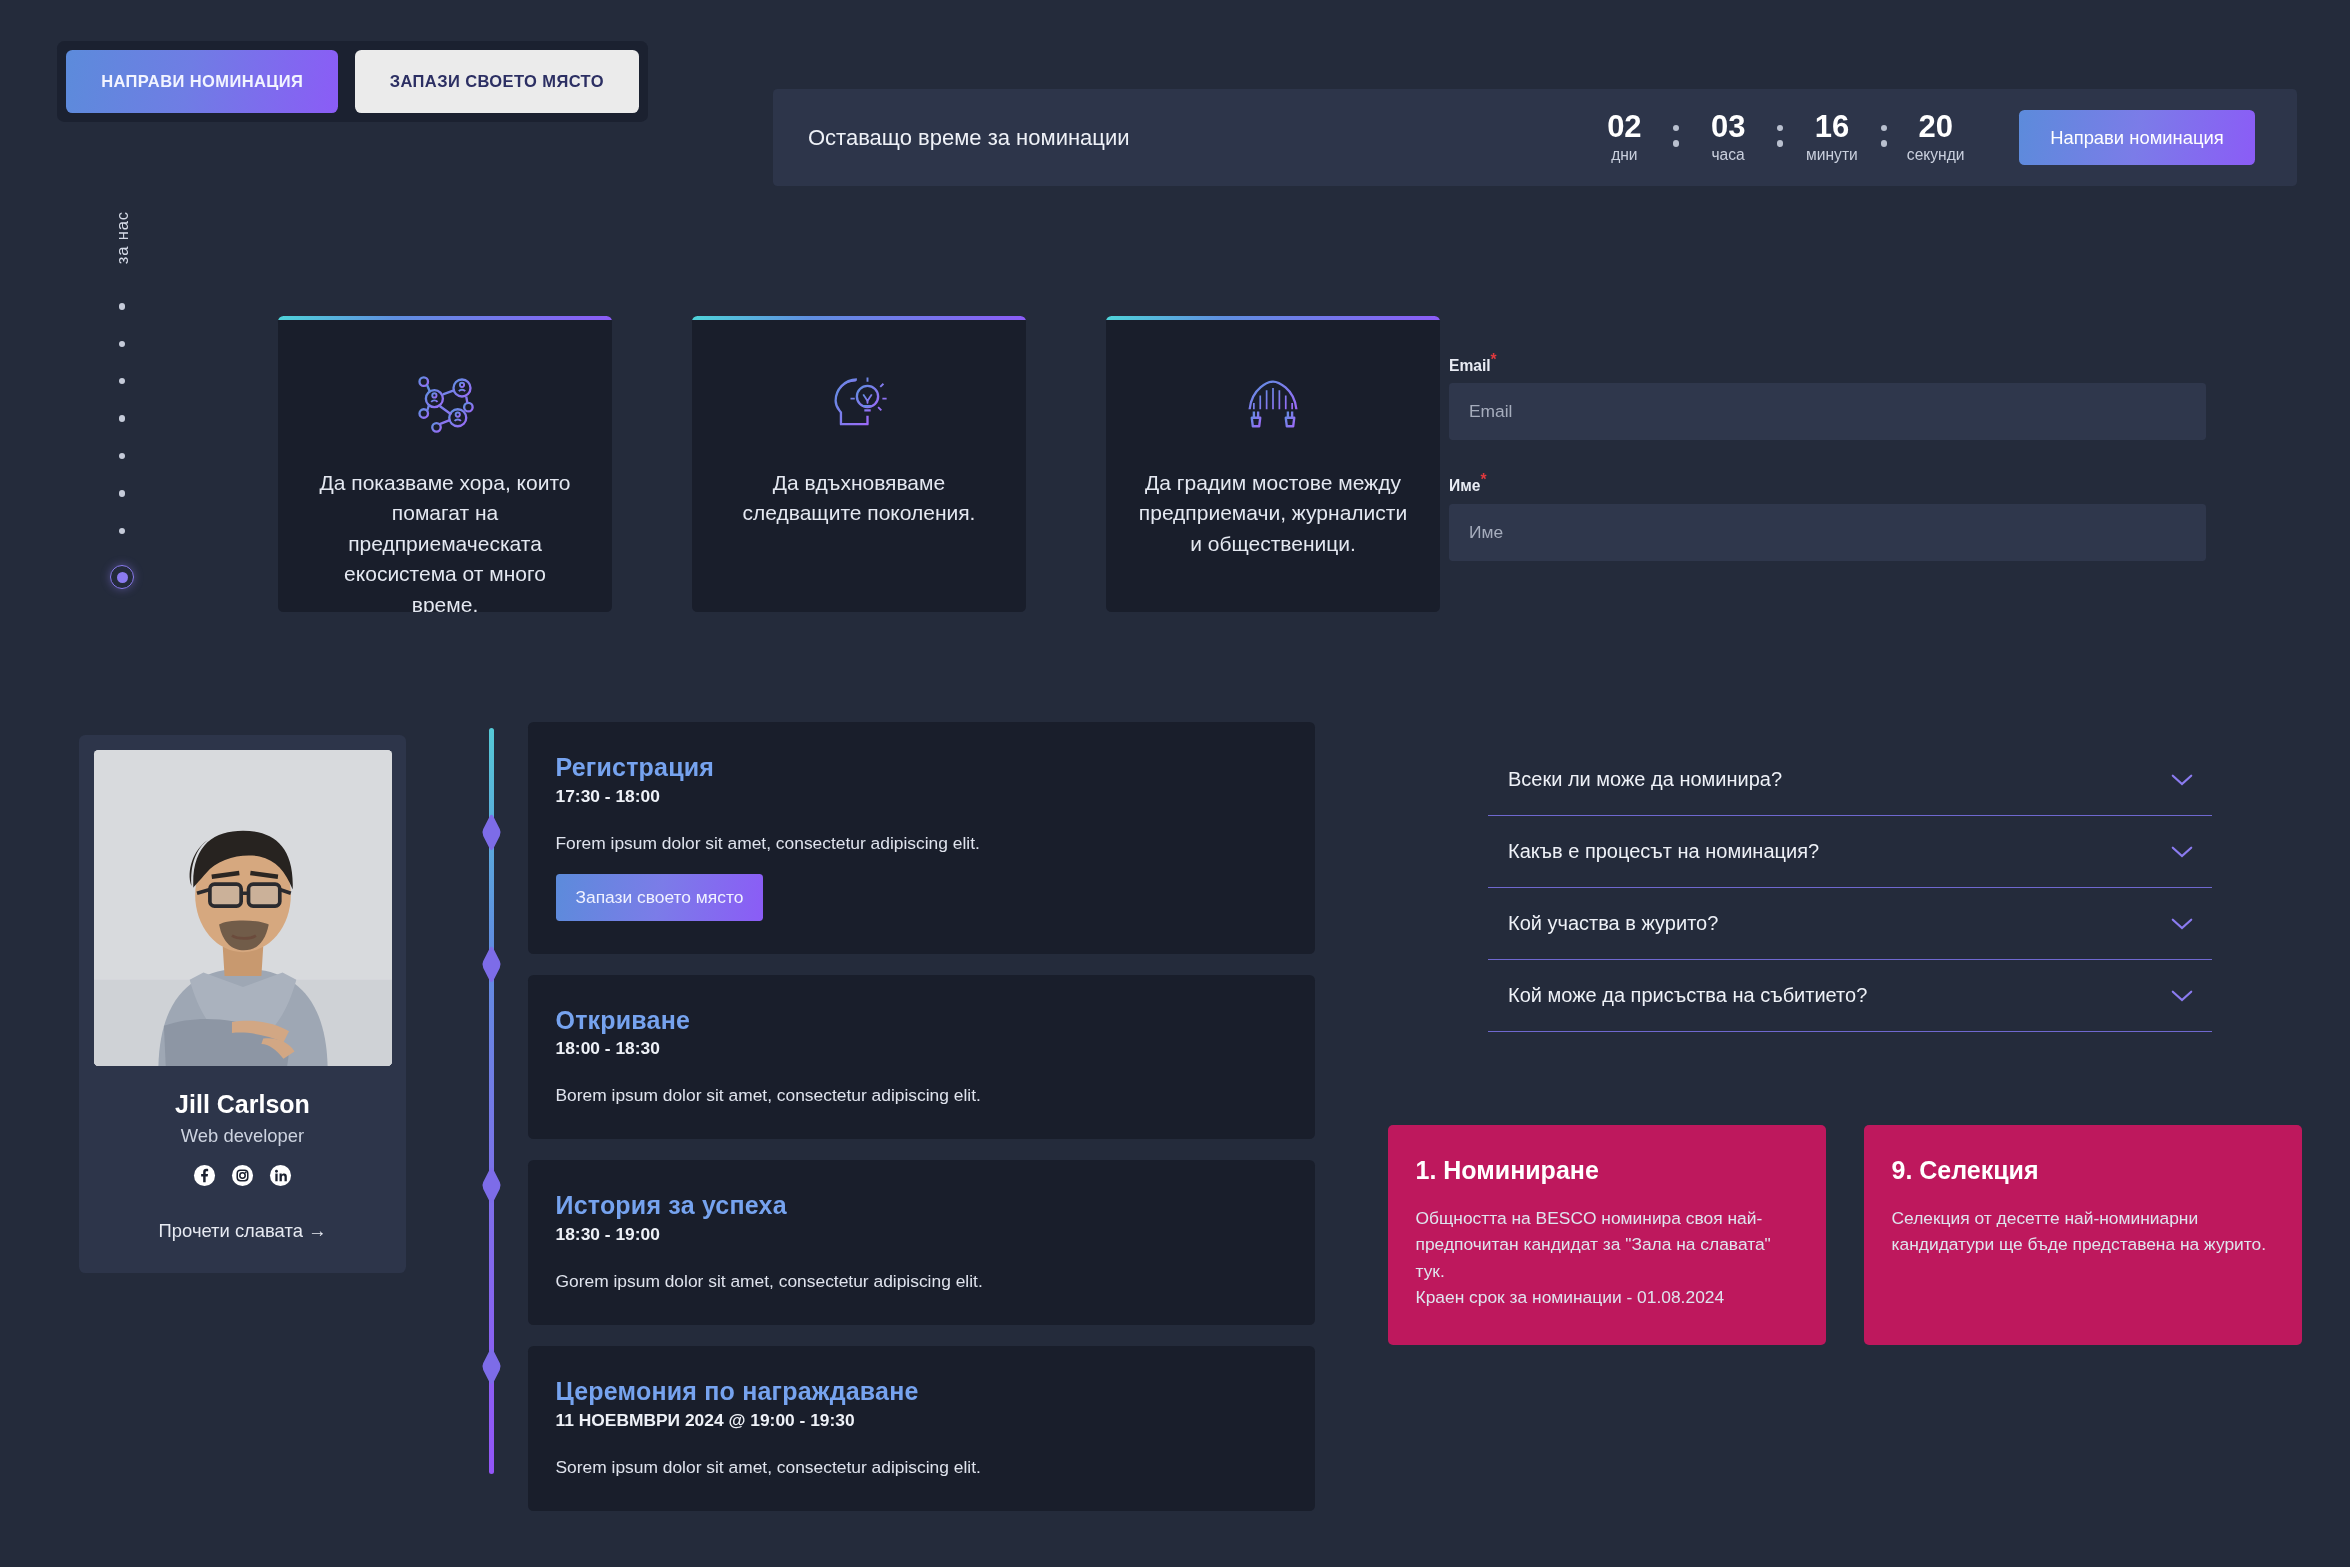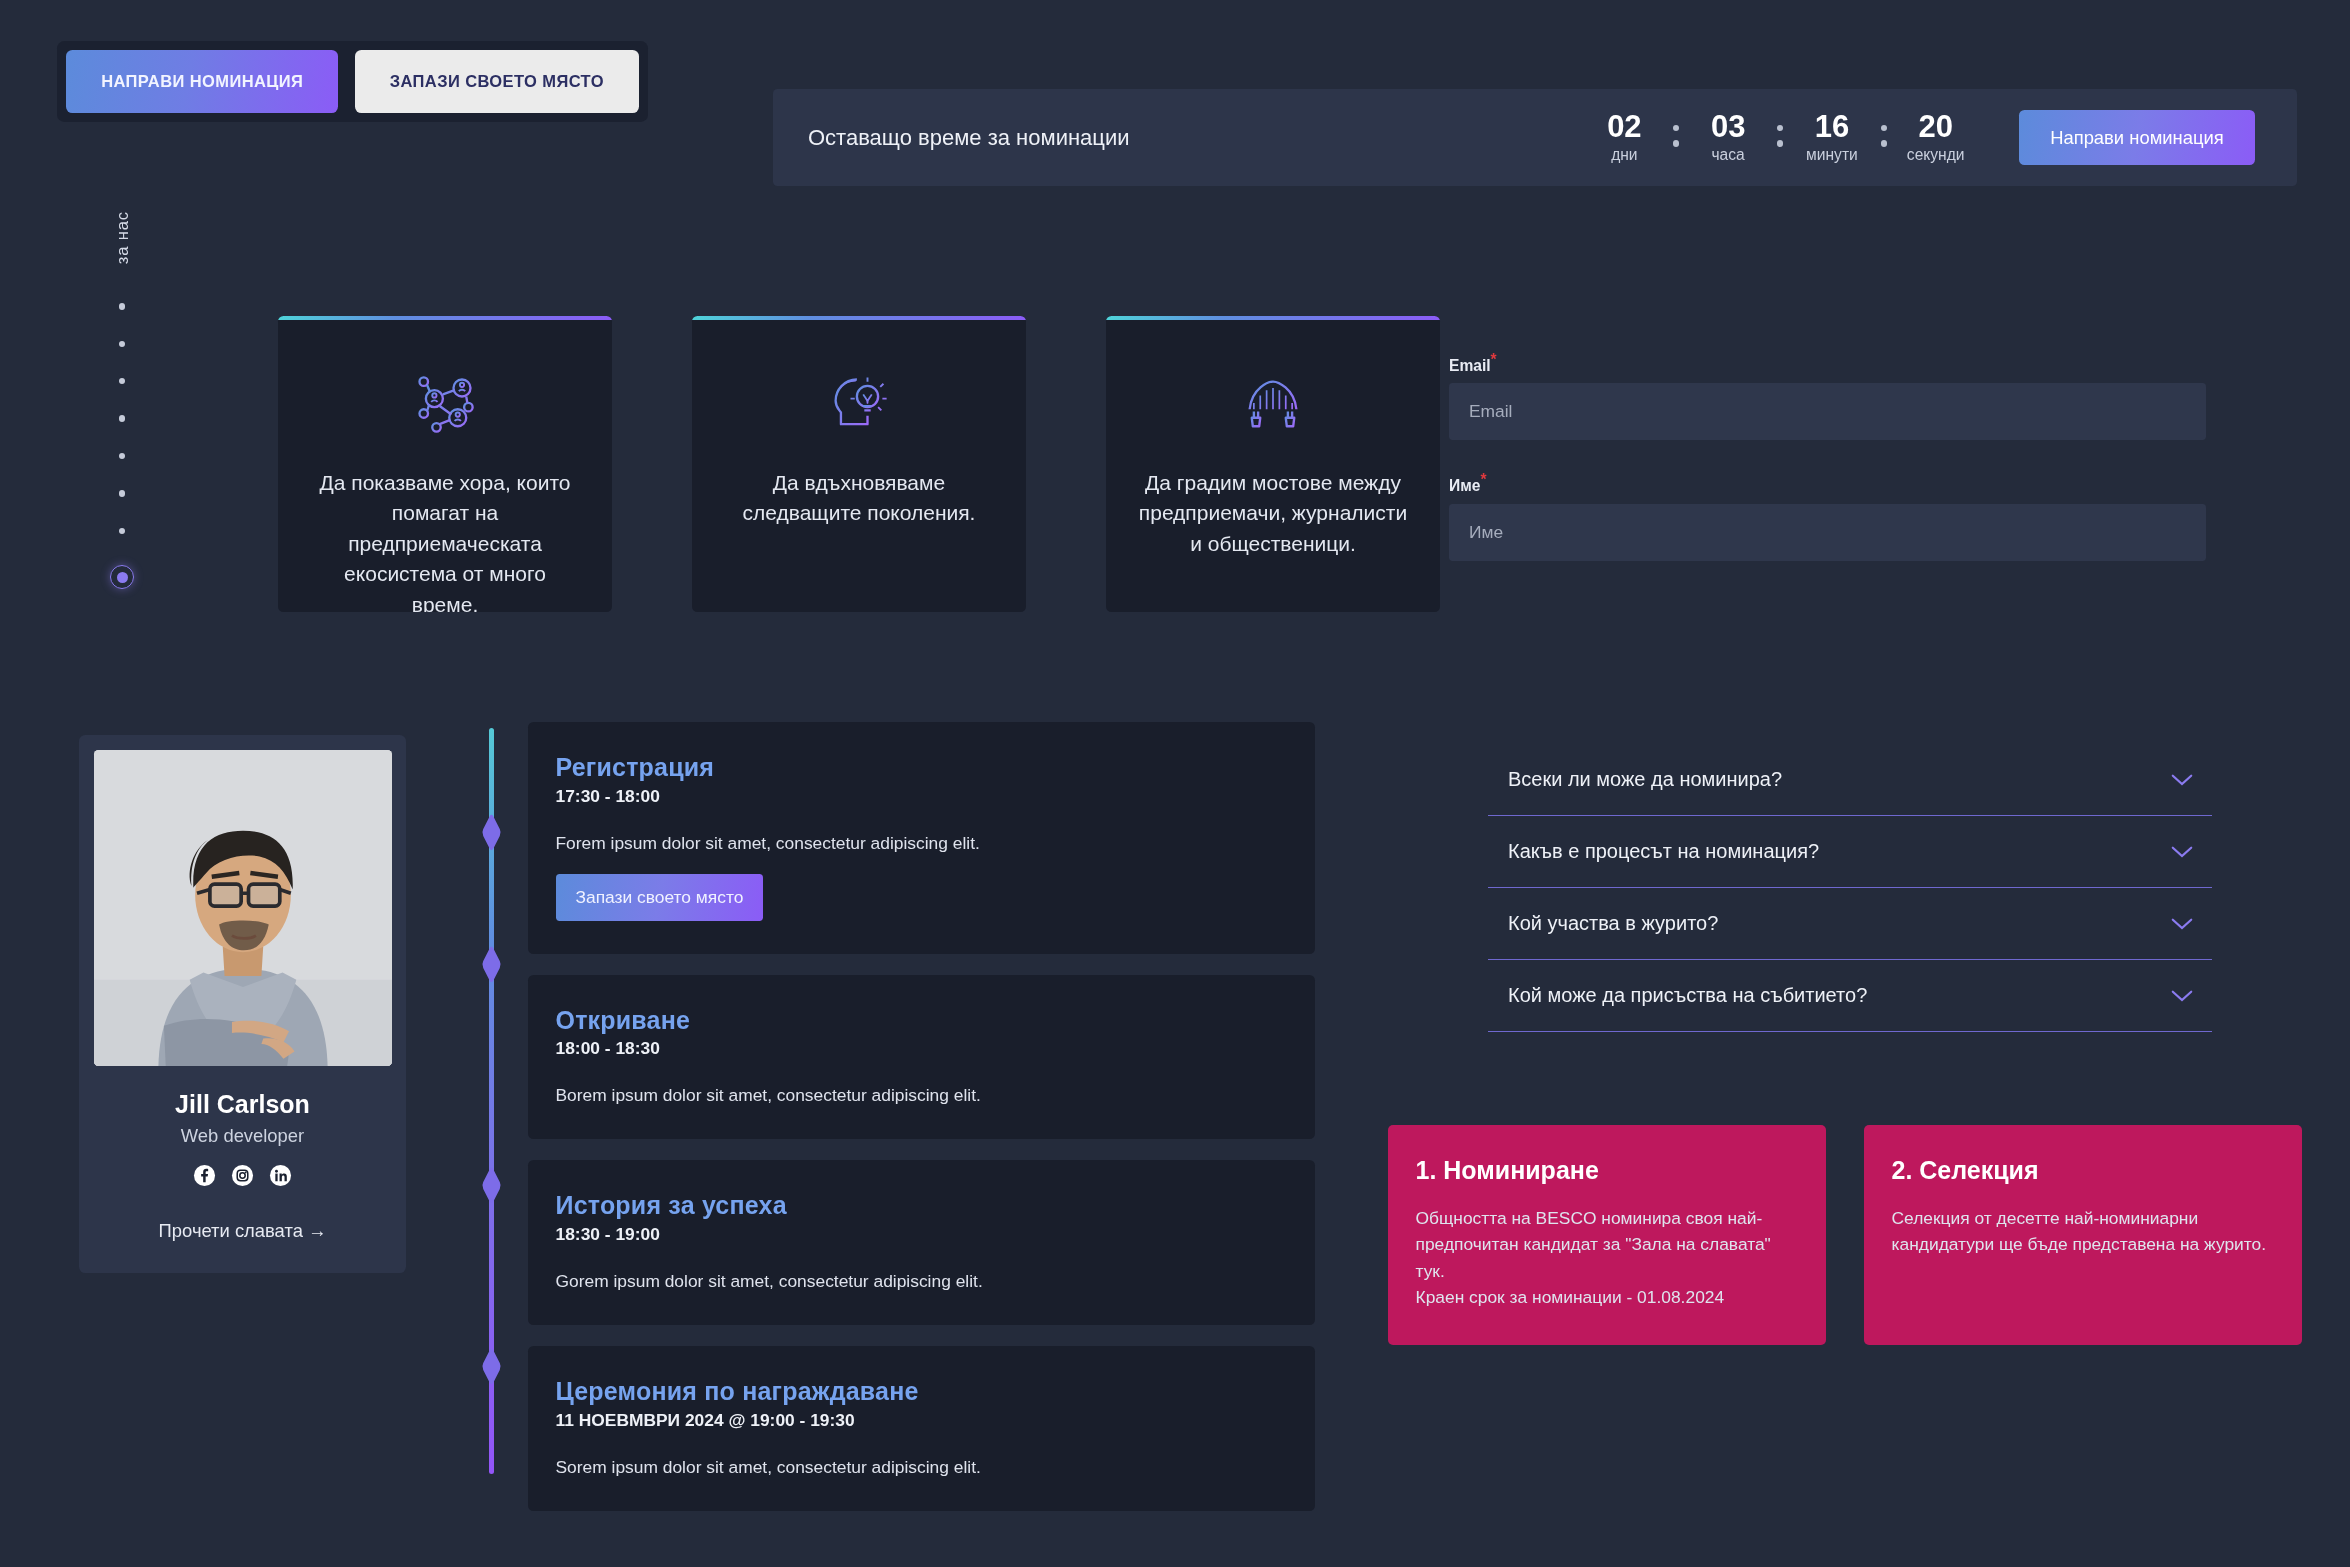--- a/index.html
+++ b/index.html
@@ -427,19 +427,19 @@
     </div>
   </div>
 
   <div class="process">
     <div class="pcard">
       <div class="pc-title">1. Номиниране</div>
       <div class="pc-body">Общността на BESCO  номинира своя най-предпочитан кандидат за "Зала на славата" тук.
 Краен срок за номинации - 01.08.2024</div>
     </div>
     <div class="pcard">
-      <div class="pc-title">2. Селекция</div>
+      <div class="pc-title">9. Селекция</div>
       <div class="pc-body">Селекция от десетте най-номиниарни кандидатури ще бъде представена на журито.</div>
     </div>
   </div>
 
 </div>
 
 
 </body></html>

